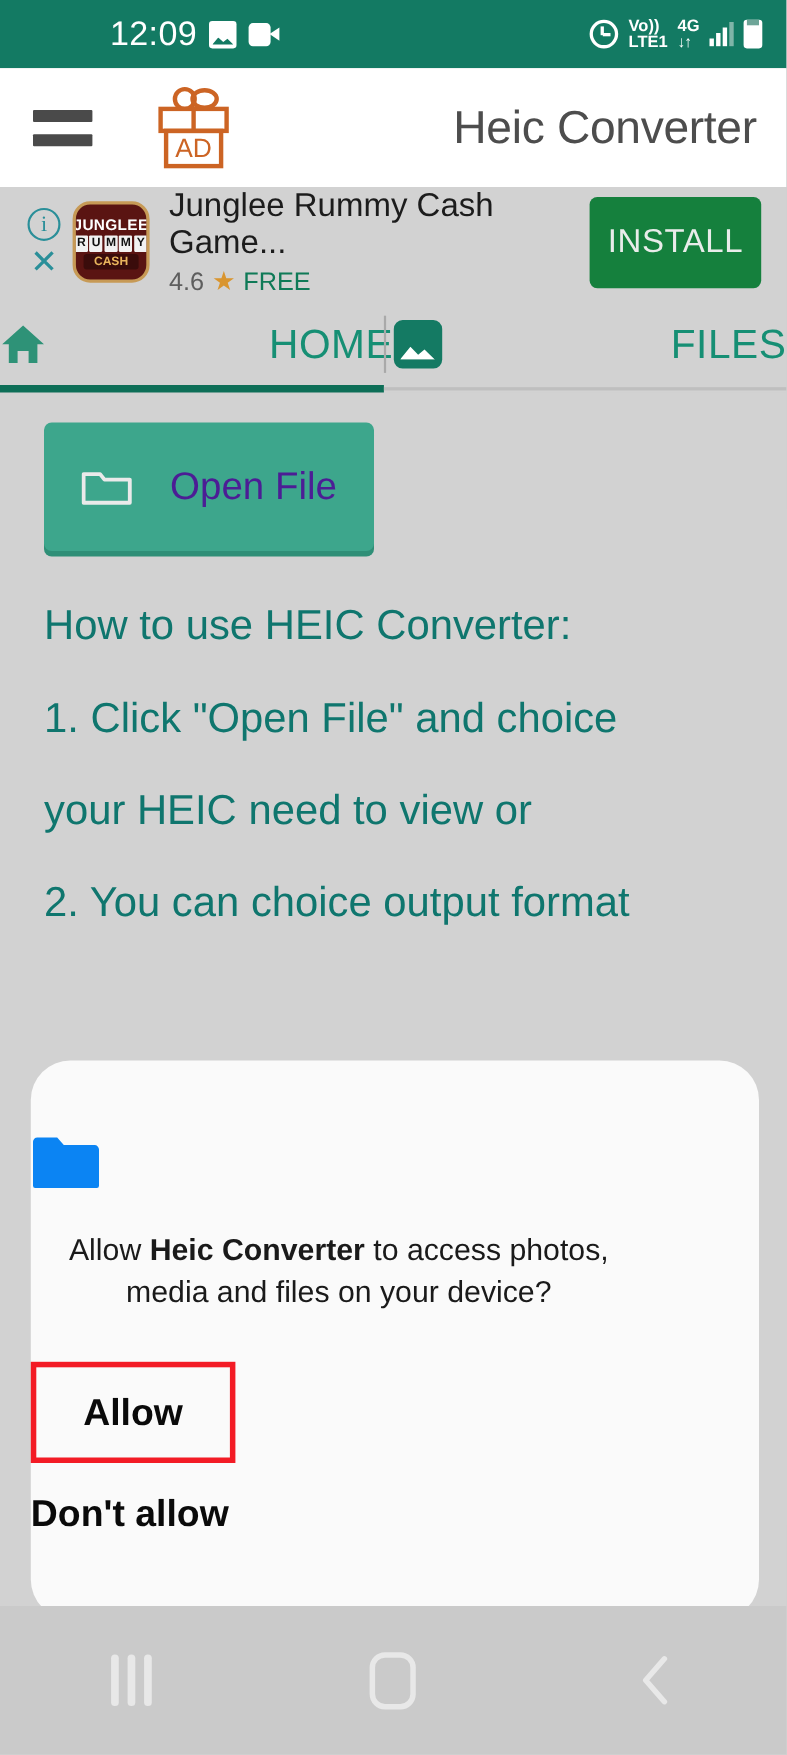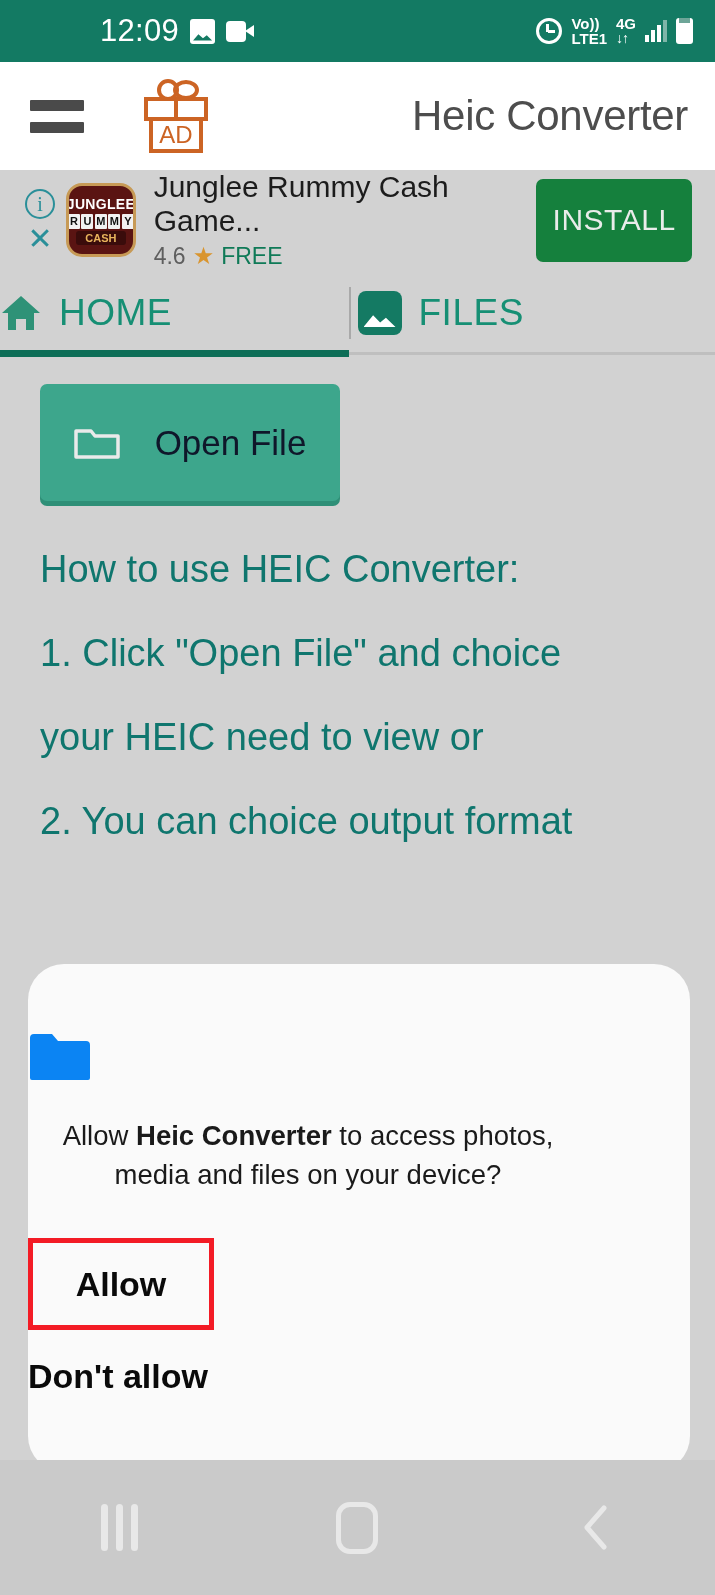--- a/index.html
+++ b/index.html
@@ -69,38 +69,38 @@
   .ad-title { font-size:30px; color:#1c1c1c; }
   .ad-sub { display:flex; align-items:center; gap:7px; font-size:23px; }
   .ad-rating { color:#5e5e5e; }
   .ad-star { color:#d9952f; font-size:24px; }
   .ad-free { color:#0f7a57; }
   .ad-install { margin-left:auto; margin-right:23px; width:167px; height:83px; background:#15803d;
      border-radius:7px; color:#e9ecea; font-size:30px; display:flex; align-items:center; justify-content:center; letter-spacing:0.5px; }
 
   
   .tabs { position:absolute; top:270px; left:0; width:715px; height:86px; background:#d2d2d2; display:flex; }
-  .tab { flex:1; display:flex; align-items:center; justify-content:flex-start; gap:17px; position:relative; }
+  .tab { flex:1; display:flex; align-items:center; justify-content:space-between; gap:17px; position:relative; }
   .tab-label { font-size:37px; color:#168f74; letter-spacing:0.5px; }
   .tab-sep { position:absolute; left:349px; top:17px; width:2px; height:52px; background:#a9a9a9; }
   .tab-underline { position:absolute; top:350px; left:0; width:349px; height:7px; background:#0d6e57; }
   .tab-rule { position:absolute; top:352px; left:349px; width:366px; height:3px; background:#bfbfbf; }
   .ic-home { width:42px; height:38px; position:relative; }
   .ic-files { width:44px; height:44px; border-radius:8px; background:#147a63; position:relative; }
   .ic-files:after { content:""; position:absolute; left:6px; bottom:8px; width:32px; height:15px; background:#fff;
      clip-path: polygon(0% 100%, 30% 22%, 52% 70%, 70% 38%, 100% 100%); }
 
   
   .content { position:absolute; top:357px; left:0; width:715px; height:1103px; background:#d2d2d2; }
   .openfile {
     position:absolute; top:27px; left:40px; width:300px; height:117px;
     background:#3da68c; border-radius:7px; box-shadow: 0 5px 0 #2f8f77;
     display:flex; align-items:center; justify-content:center; gap:19px;
   }
-  .openfile .lbl { font-size:35px; color:#0f172a;margin-left:16px; }
+  .openfile .lbl { font-size:35px; color:#4c1d95;margin-left:16px; }
   .ic-folder { width:46px; height:36px; position:relative; }
   .howto { position:absolute; top:170px; left:40px; width:660px; }
   .howto p { font-size:38px; color:#0f766e; line-height:84px; white-space:nowrap; }
 
   
   .dialog {
     position:absolute; left:28px; top:932px; width:662px; height:508px;
     background:#fafafa; border-radius:36px;
     display:flex; flex-direction:column; margin-top:32px;
   }

